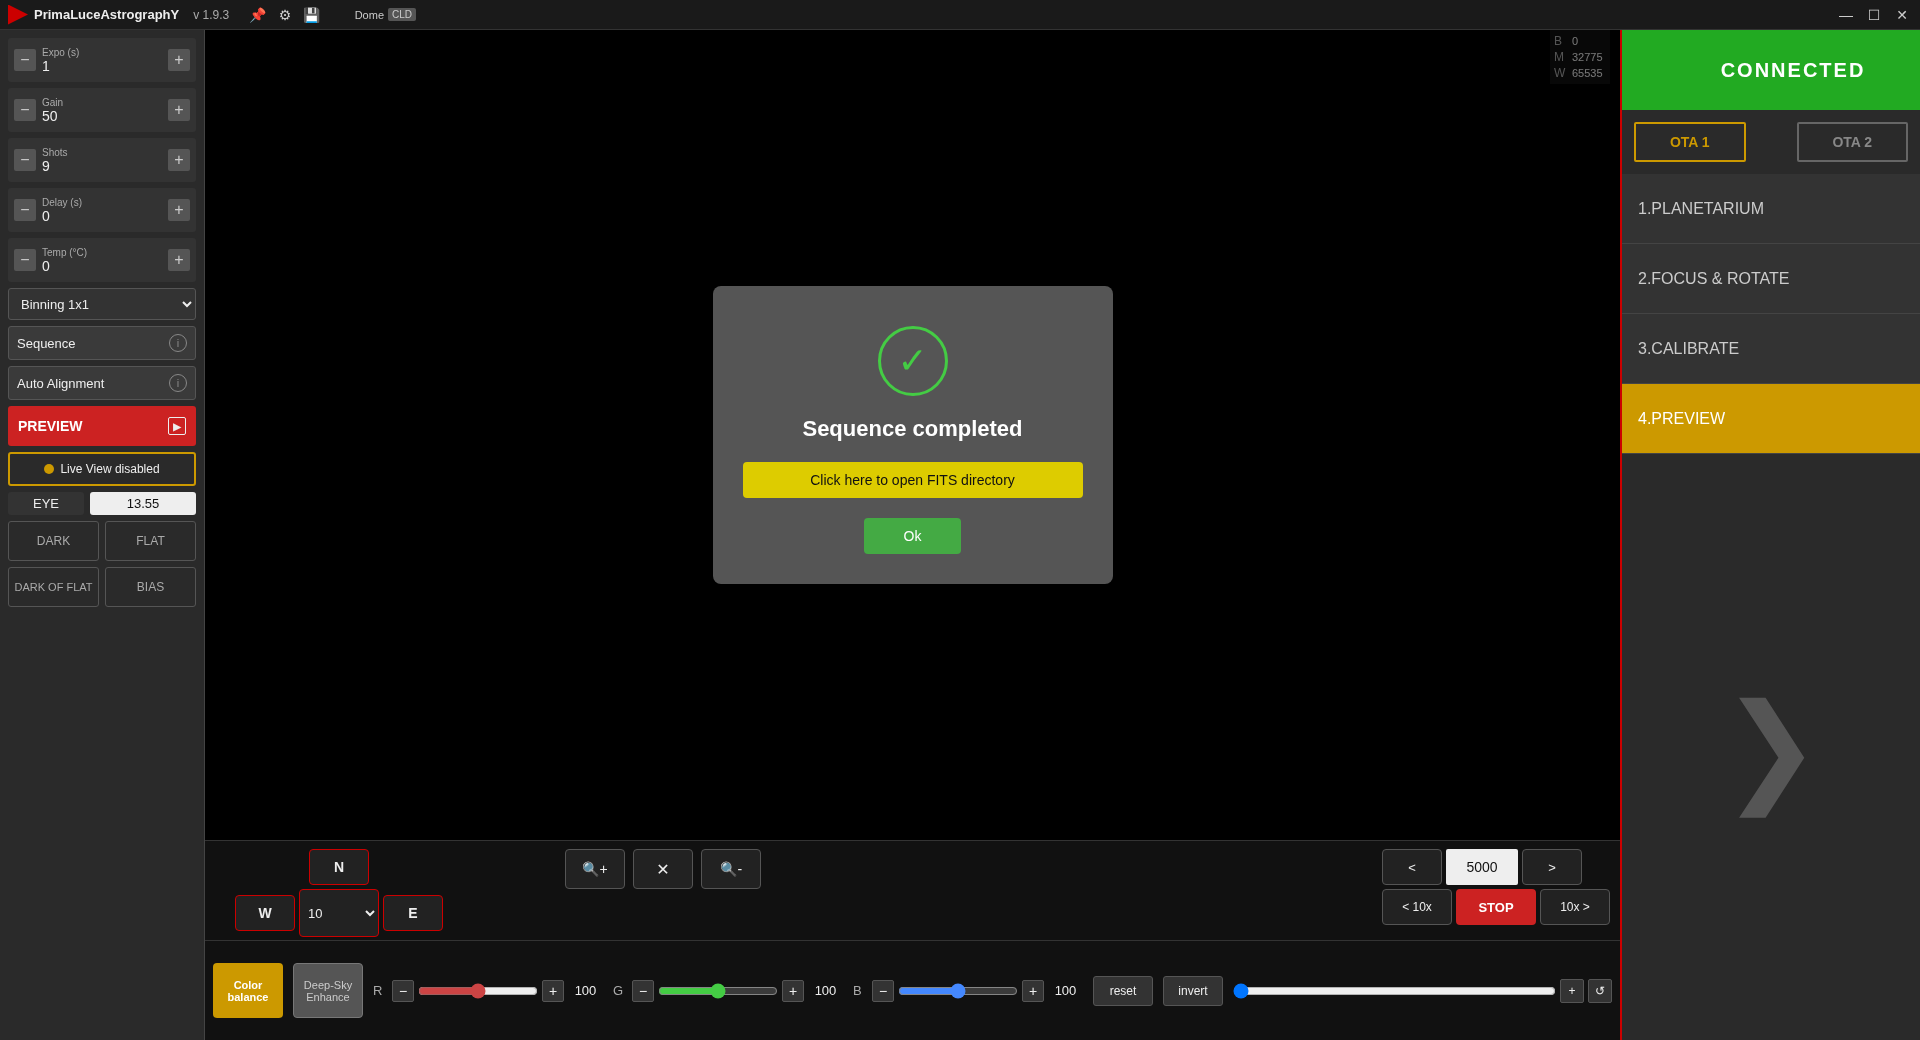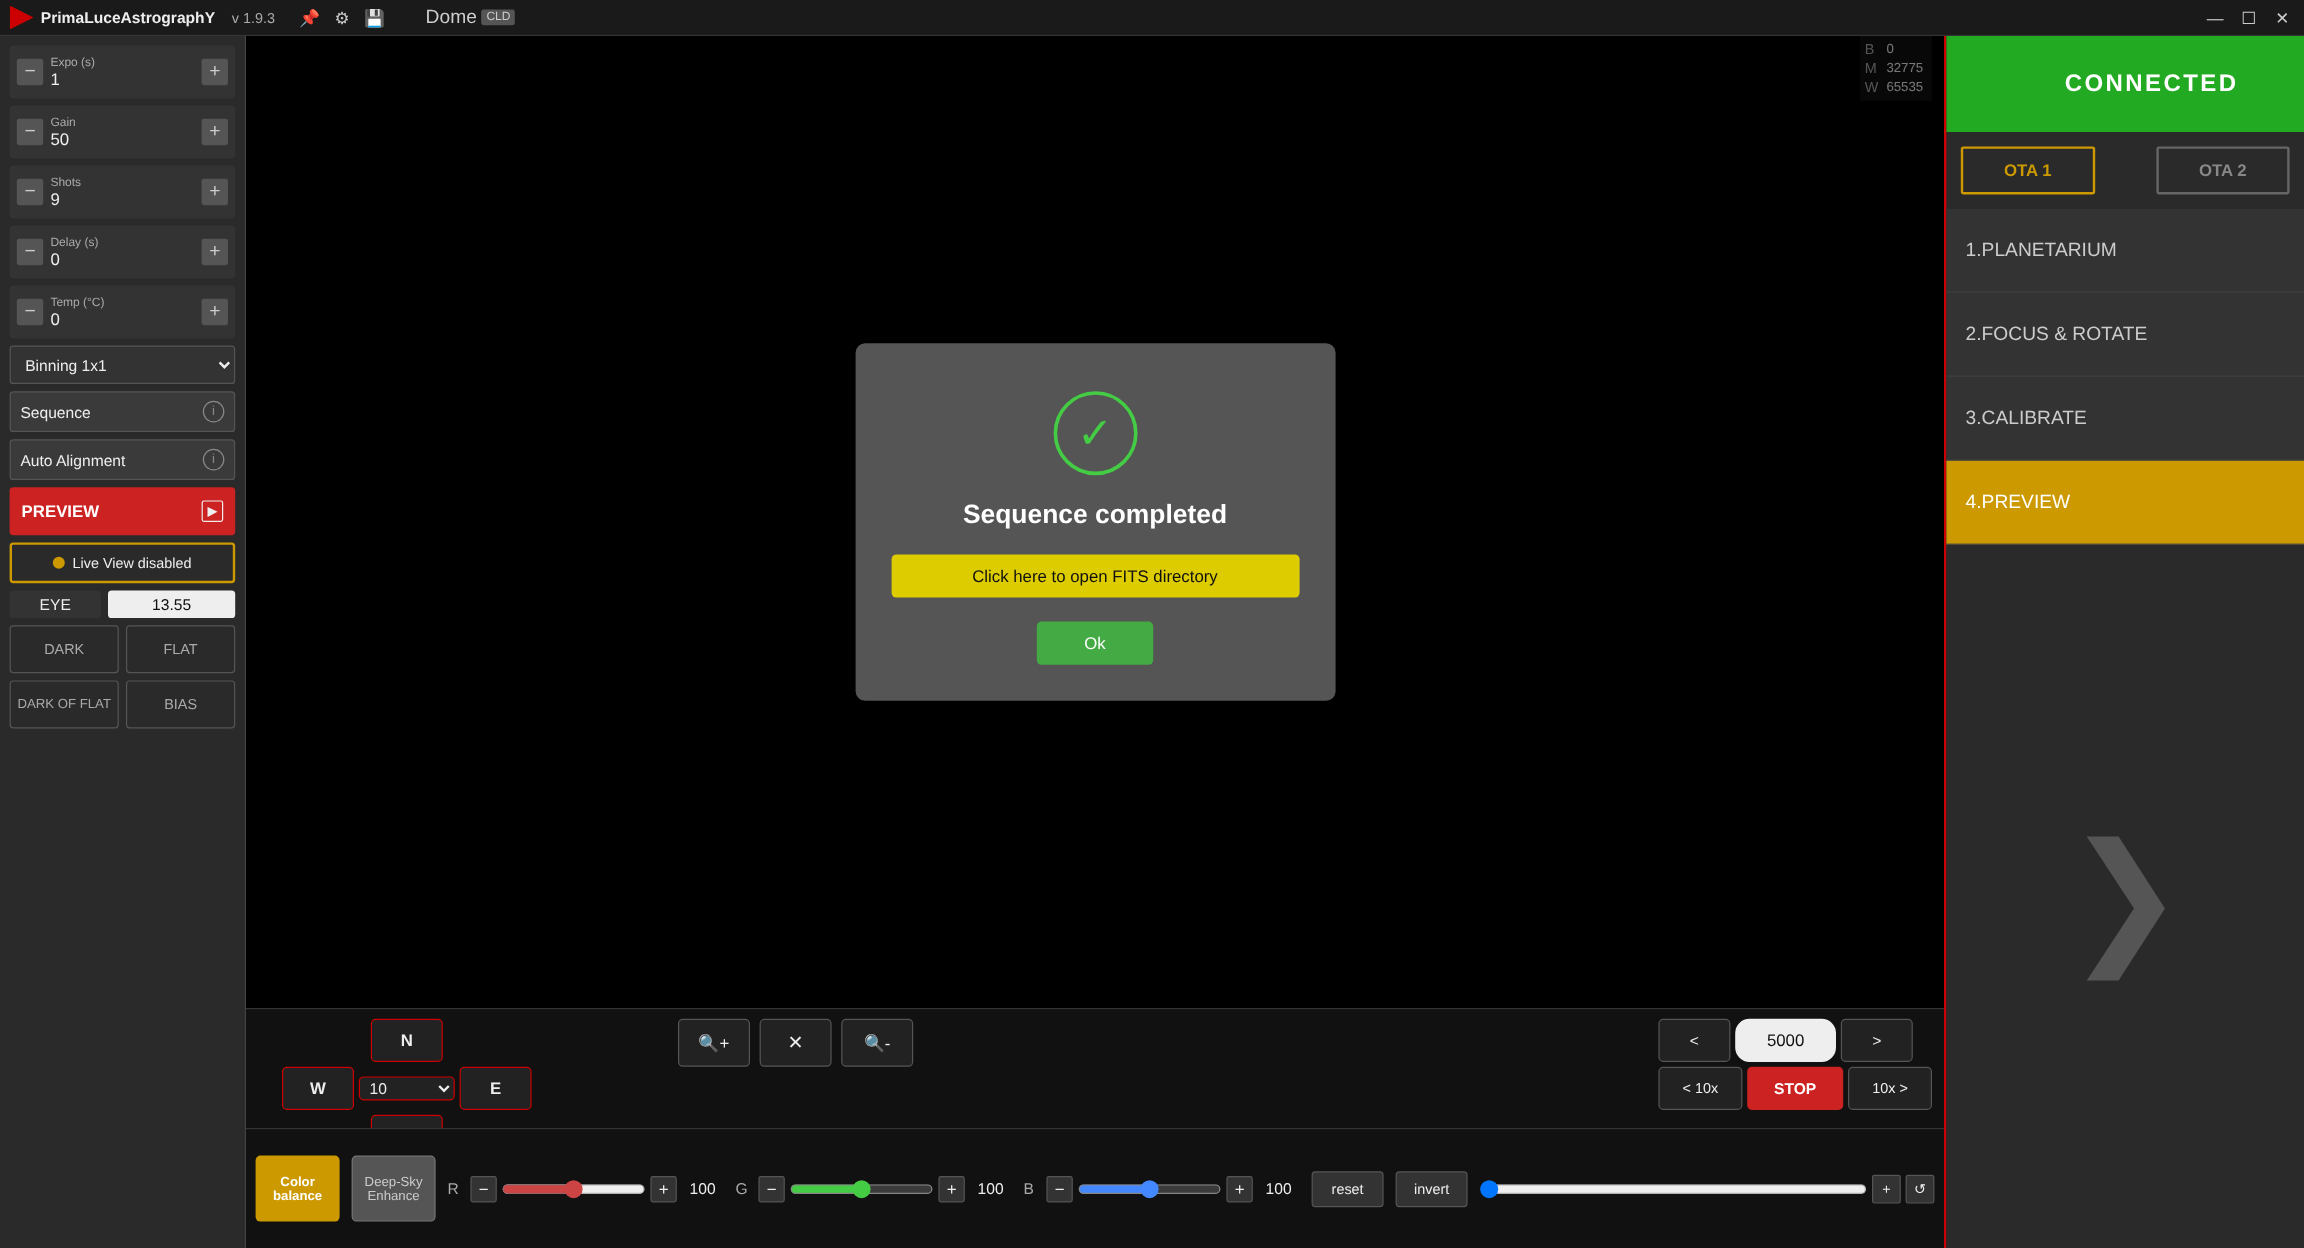--- a/index.html
+++ b/index.html
@@ -58,21 +58,21 @@
       cursor: pointer;
     }
     #titlebar .dome-badge {
       display: flex;
       align-items: center;
       gap: 4px;
       margin-left: 10px;
     }
     #titlebar .dome-label {
       color: #ccc;
-      font-size: 16px;
+      font-size: 11px;
       padding-left: 12px;
     }
     #titlebar .cld-badge {
       background: #555;
       color: #ccc;
       font-size: 10px;
       padding: 1px 4px;
       border-radius: 2px;
     }
     #titlebar .win-controls {
@@ -353,21 +353,21 @@
     }
     .nav-row {
       display: flex;
       gap: 4px;
       align-items: center;
     }
     .nav-step-select {
       background: #222;
       border: 1px solid #c00;
       color: #eee;
-      width: 80px; height: 20px;
+      width: 80px; height: 48px;
       border-radius: 4px;
       font-size: 13px;
       cursor: pointer;
       padding: 0 4px;
     }
 
     #zoom-controls {
       position: absolute;
       top: 8px;
       left: 360px;
@@ -398,22 +398,22 @@
       color: #eee;
       width: 60px; height: 36px;
       border-radius: 4px;
       font-size: 13px;
       cursor: pointer;
     }
     .goto-input {
       background: #eee;
       border: none;
       color: #111;
-      width: 84px; height: 36px;
-      border-radius: 12px;
+      width: 72px; height: 36px;
+      border-radius: 2px;
       font-size: 14px;
       text-align: center;
     }
     .stop-btn {
       background: #cc2222;
       border: none;
       color: #fff;
       width: 80px; height: 36px;
       border-radius: 4px;
       font-size: 13px;

